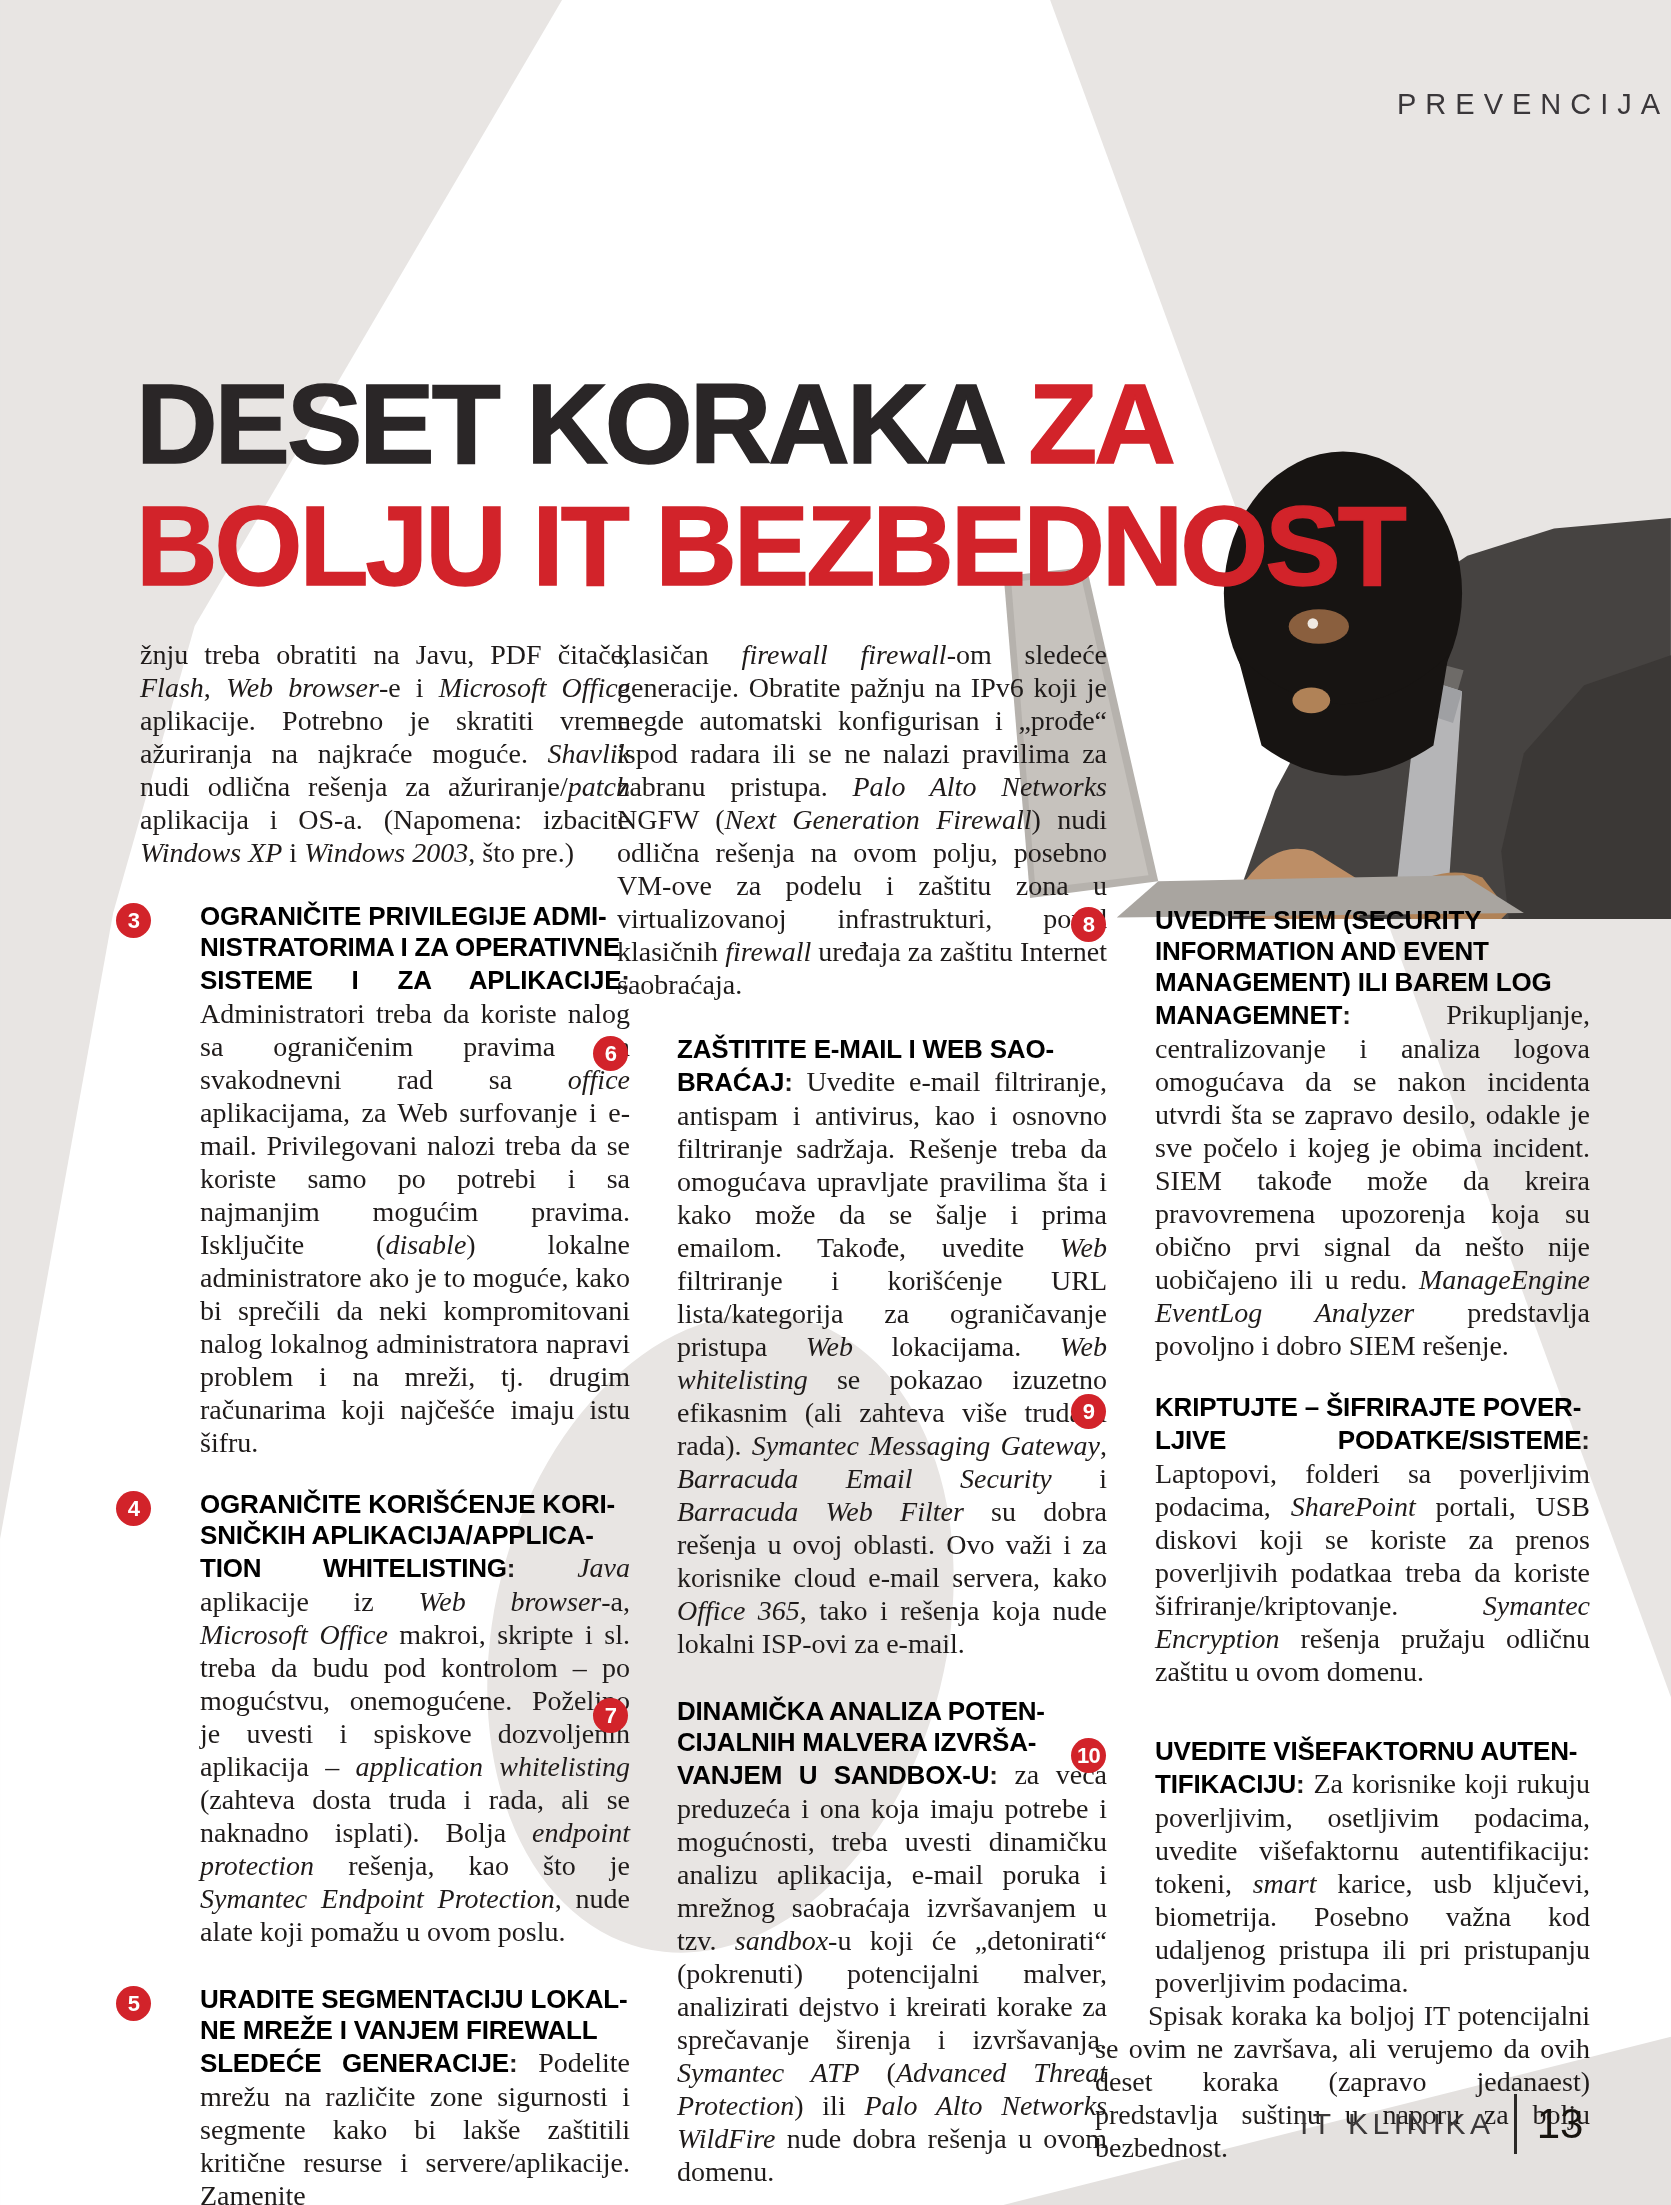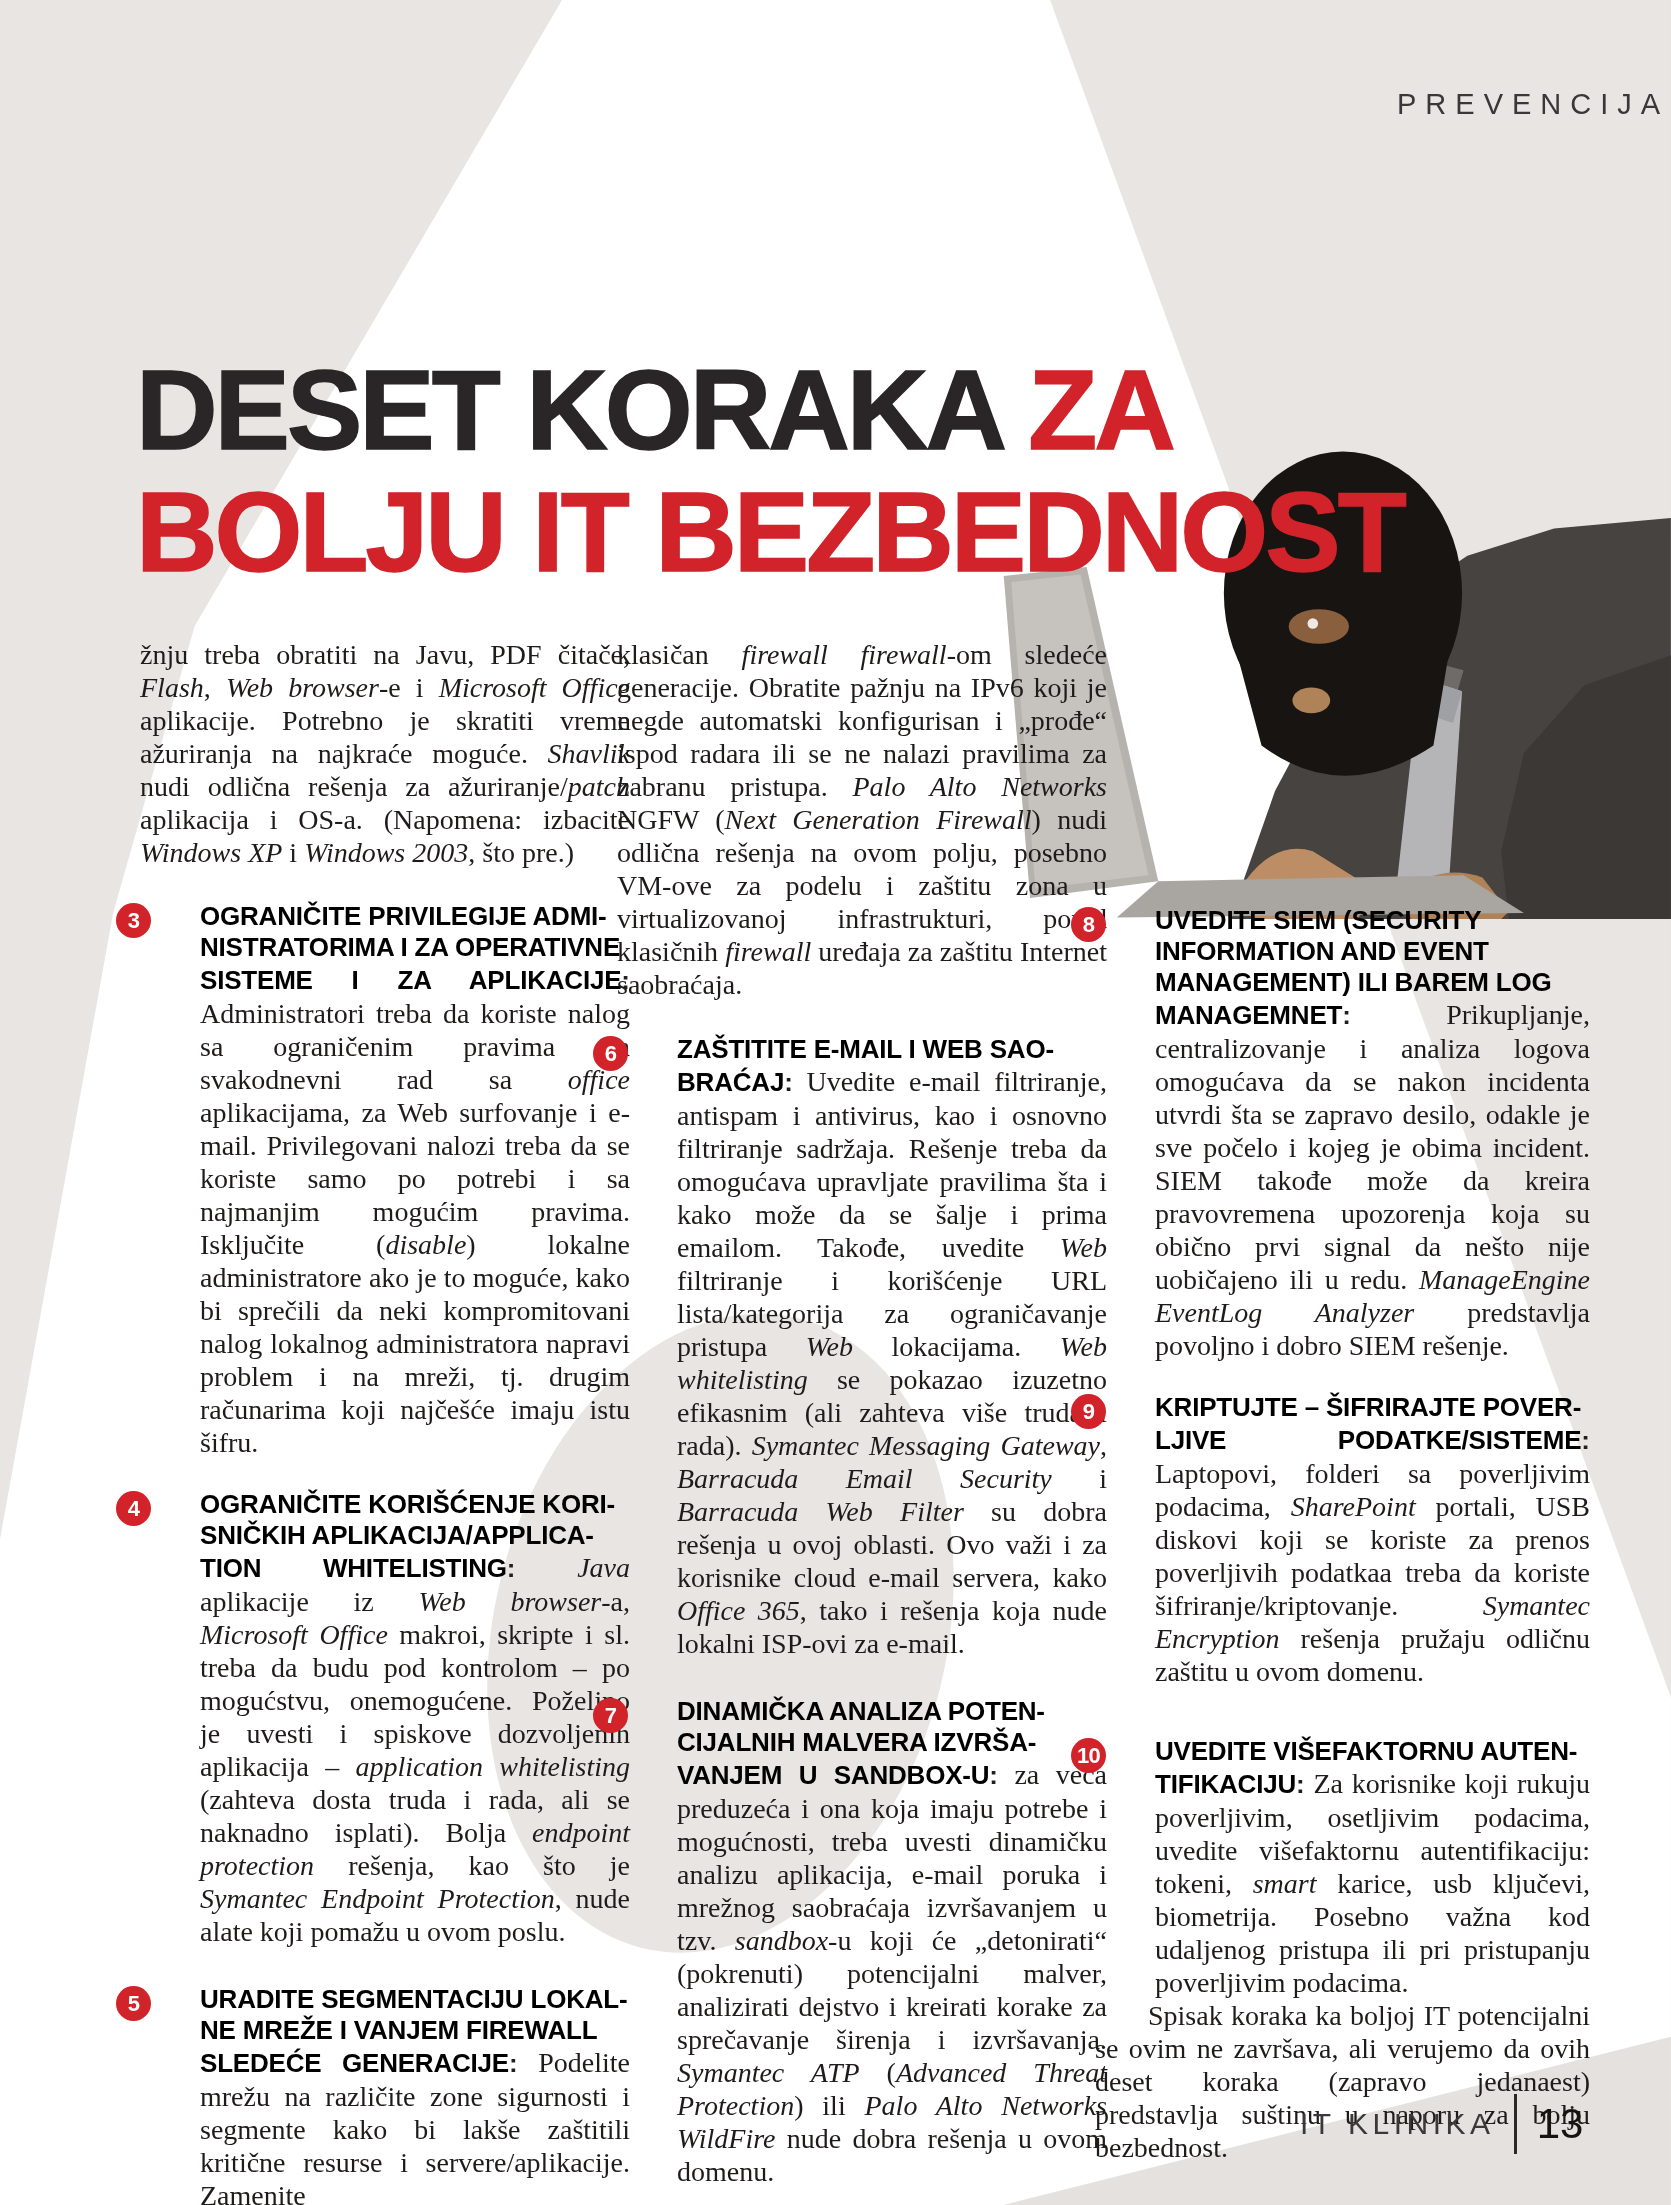--- a/index.html
+++ b/index.html
@@ -10,21 +10,21 @@
   }
   #bg{position:absolute;left:0;top:0;z-index:0;}
   #photo{position:absolute;left:981px;top:429px;z-index:2;}
 
   .kicker{
     position:absolute;left:1397px;top:88px;z-index:3;
     font-family:"Liberation Sans",sans-serif;font-size:29px;
     letter-spacing:9px;color:#3a373a;white-space:nowrap;
   }
   .title{
-    position:absolute;left:136px;top:273px;z-index:3;
+    position:absolute;left:136px;top:287px;z-index:3;
     font-family:"Liberation Sans",sans-serif;font-weight:bold;
     font-size:113px;line-height:122px;letter-spacing:-3px;white-space:nowrap;
   }
   .title .t-black{color:#2a2627;-webkit-text-stroke:1.5px #2a2627;}
   .title .t-red{color:#d2232a;-webkit-text-stroke:1.5px #d2232a;}
   .title .tline{display:block;}
 
   .col{position:absolute;z-index:3;width:490px;top:638px;}
   .col1{left:140px;}
   .col2{left:617px;}

